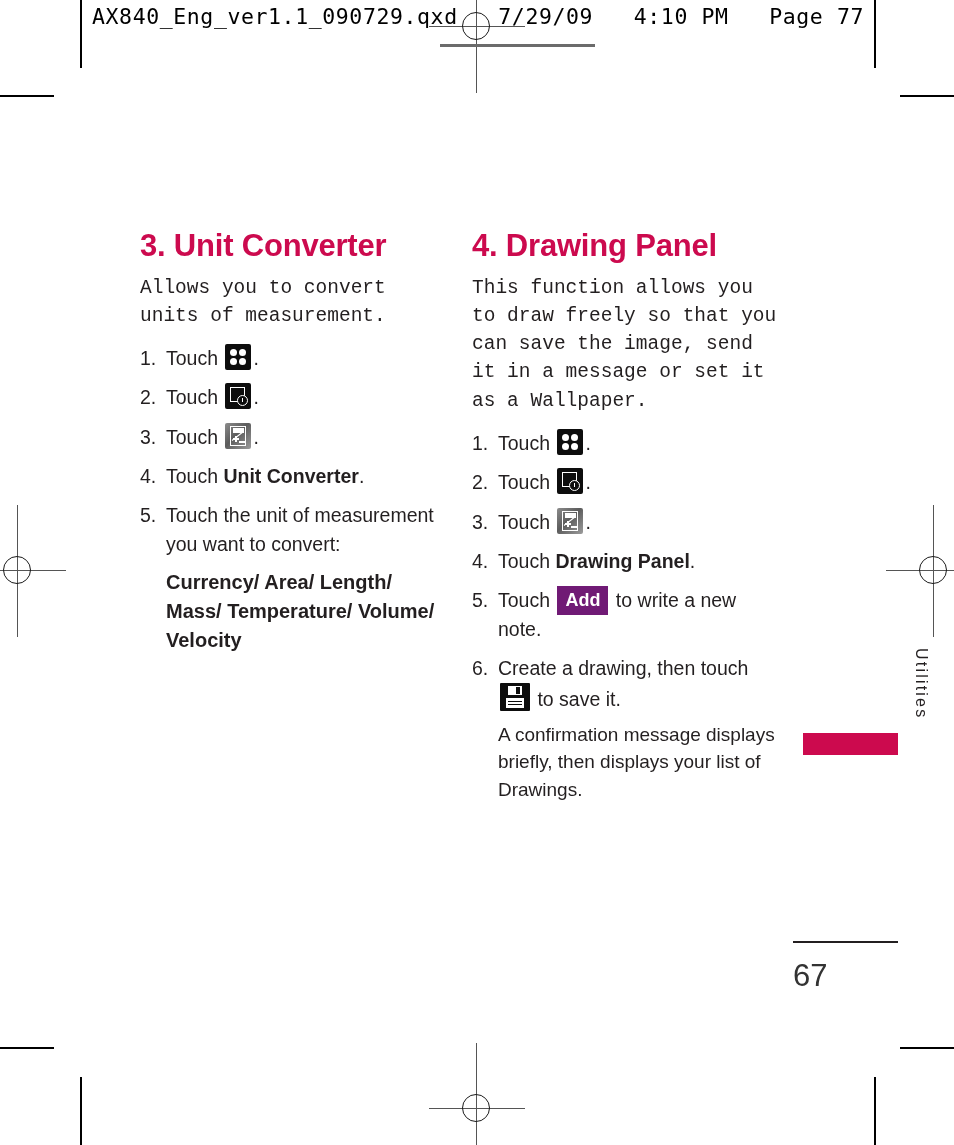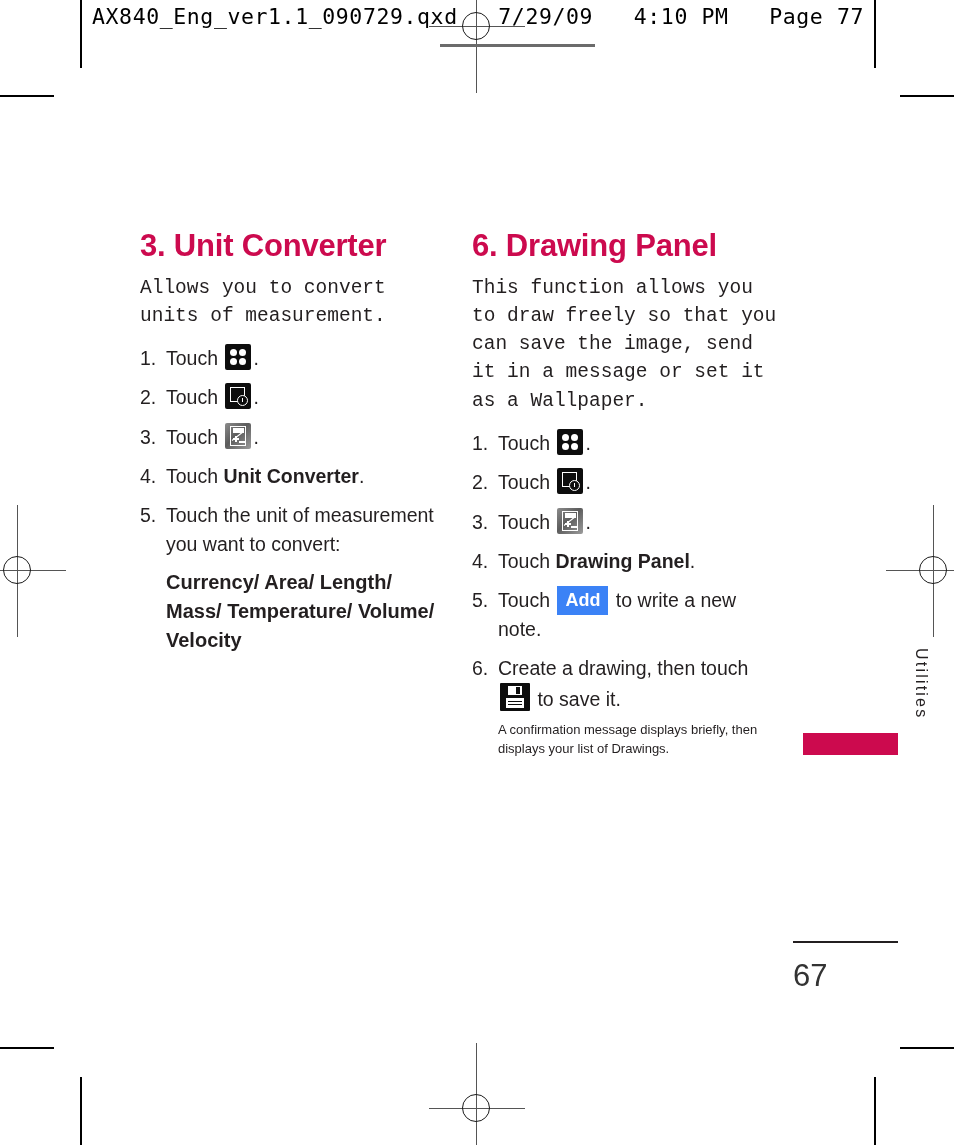--- a/index.html
+++ b/index.html
@@ -125,21 +125,21 @@
     top: 0;
   }
   .sub {
     margin-top: 10px;
     font-weight: bold;
     font-size: 20px;
     line-height: 1.45;
   }
   .note {
     margin-top: 8px;
-    font-size: 13px;
+    font-size: 19px;
     line-height: 1.45;
   }
   b, strong { font-weight: bold; }
 
   
   .ico {
     display: inline-block;
     vertical-align: -5px;
     width: 26px;
     height: 26px;
@@ -271,21 +271,21 @@
     width: 14px;
     height: 1.4px;
     background: #0d0d0d;
   }
   .ico-save .label::before { top: 3px; }
   .ico-save .label::after  { top: 6px; }
 
   
   .keycap {
     display: inline-block;
-    background: #3b82f6;
+    background: #701a75;
     color: #ffffff;
     font-weight: bold;
     font-size: 18px;
     line-height: 1;
     padding: 5px 8px 6px 8px;
     vertical-align: 1px;
     margin: 0 2px;
   }
 
   
@@ -389,21 +389,21 @@
       </li>
       <li>
         <span class="num">5.</span>
         <span>Touch the unit of measurement you want to convert:</span>
         <div class="sub">Currency/ Area/ Length/ Mass/ Temperature/ Volume/ Velocity</div>
       </li>
     </ol>
   </div>
 
   <div class="col col-right">
-    <h2 class="sec-title" style="color: rgb(204, 10, 78);">6. Drawing Panel</h2>
+    <h2 class="sec-title" style="color: rgb(204, 10, 78);">4. Drawing Panel</h2>
     <p class="intro">This function allows you to draw freely so that you can save the image, send it in a message or set it as a Wallpaper.</p>
 
     <ol class="steps">
       <li>
         <span class="num">1.</span>
         <span>Touch </span><span class="ico ico-menu"><i></i><i></i><i></i><i></i></span><span>.</span>
       </li>
       <li>
         <span class="num">2.</span>
         <span>Touch </span><span class="ico ico-tools"><span class="sq"></span><span class="clk"></span></span><span>.</span>

